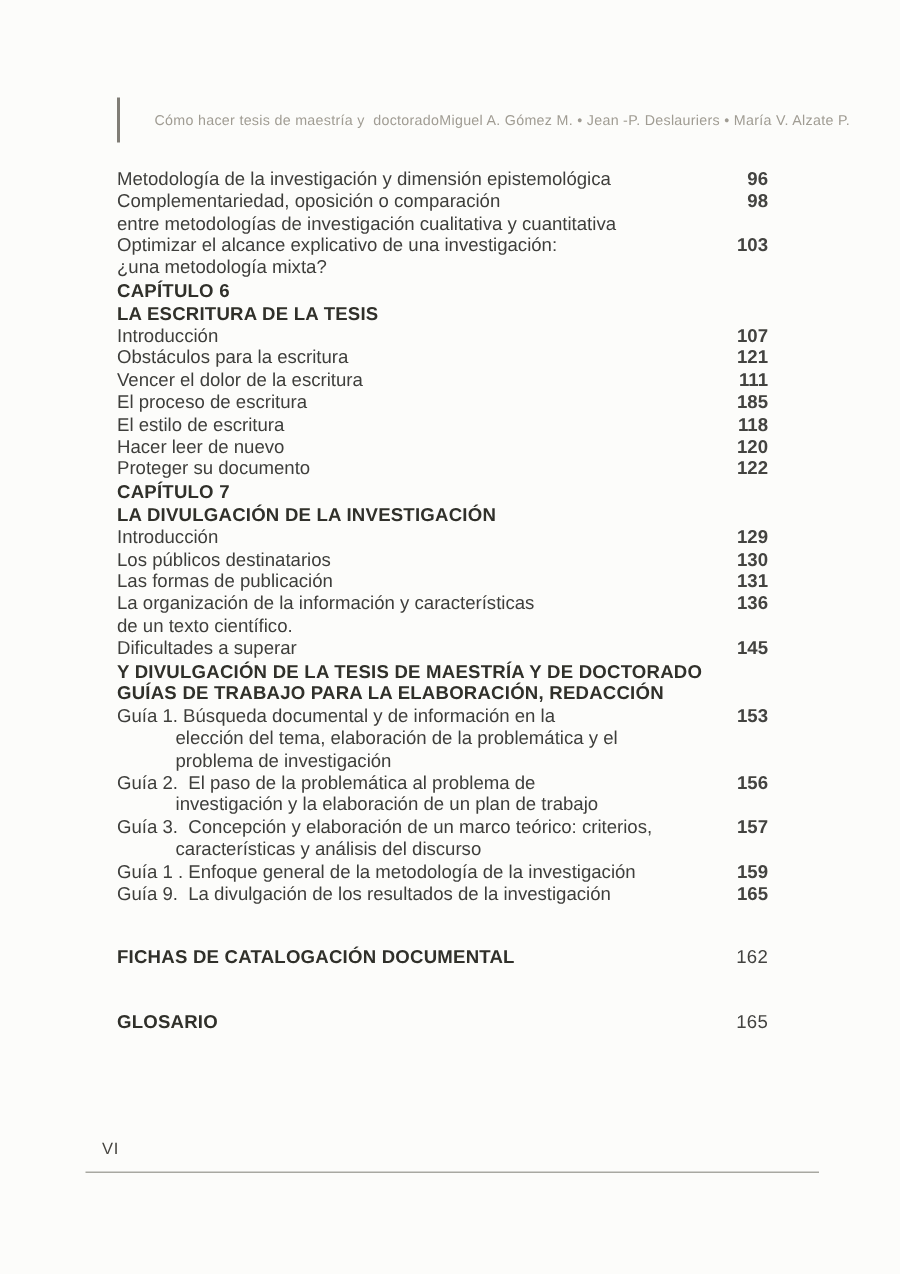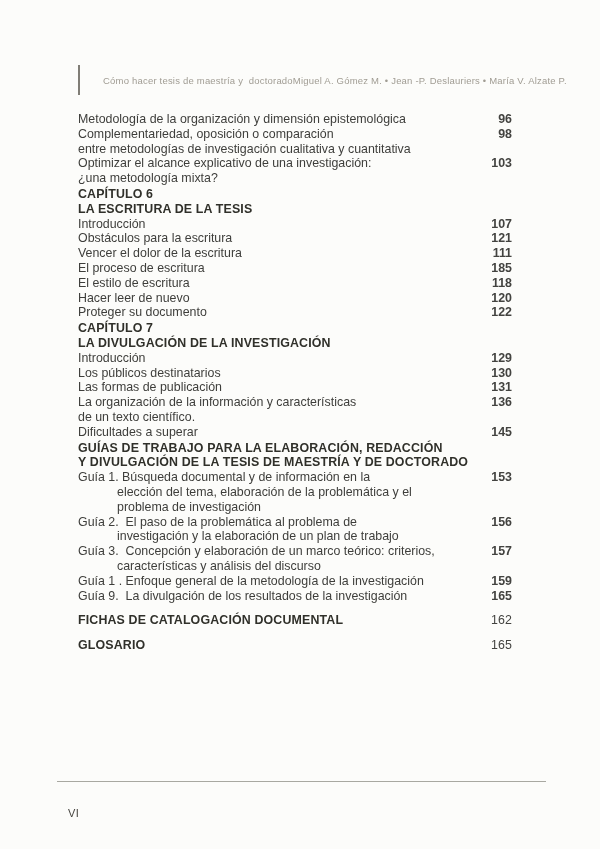--- a/index.html
+++ b/index.html
@@ -50,21 +50,21 @@
   .toc {
     position: absolute;
     top: 112px;
     left: 78px;
     width: 434px;
     font-size: 12.4px;
     line-height: 14.8px;
   }
   .sec { margin-top: 1px; }
   .sec:first-child { margin-top: 0; }
-  .sec.standalone { margin-top: 10px; }
+  .sec.standalone { margin-top: 28px; }
 
   .row {
     display: flex;
     align-items: baseline;
     white-space: pre-wrap;
   }
   .row .txt { flex: 1 1 auto; }
   .row .pg {
     flex: 0 0 auto;
     min-width: 34px;
@@ -81,21 +81,20 @@
   .row.indent .txt { padding-left: 39px; }
 
   
   .page-num {
     position: absolute;
     left: 68px;
     top: 760px;
     font-size: 11px;
     color: #46443f;
     letter-spacing: 0.5px;
-    margin-top: 47px;
   }
   .footer-rule {
     position: absolute;
     left: 57px;
     right: 54px;
     top: 781px;
     height: 1px;
     background: #a8a8a1;
   }
 </style>
@@ -103,21 +102,21 @@
 <body>
 
 <header class="running-header">
   <span class="header-bar"></span>
   <span class="header-title">Cómo hacer tesis de maestría y  doctorado</span>
   <span class="header-authors">Miguel A. Gómez M. • Jean -P. Deslauriers • María V. Alzate P.</span>
 </header>
 
 <main class="toc" id="toc">
     <section class="sec">
-      <div class="row"><span class="txt">Metodología de la organización y dimensión epistemológica</span><span class="pg">96</span></div>
+      <div class="row"><span class="txt">Metodología de la investigación y dimensión epistemológica</span><span class="pg">96</span></div>
       <div class="row"><span class="txt">Complementariedad, oposición o comparación</span><span class="pg">98</span></div>
       <div class="row"><span class="txt">entre metodologías de investigación cualitativa y cuantitativa</span></div>
       <div class="row"><span class="txt">Optimizar el alcance explicativo de una investigación:</span><span class="pg">103</span></div>
       <div class="row"><span class="txt">¿una metodología mixta?</span></div>
     </section>
     <section class="sec">
       <div class="row hd"><span class="txt">CAPÍTULO 6</span></div>
       <div class="row hd"><span class="txt">LA ESCRITURA DE LA TESIS</span></div>
       <div class="row"><span class="txt">Introducción</span><span class="pg">107</span></div>
       <div class="row"><span class="txt">Obstáculos para la escritura</span><span class="pg">121</span></div>
@@ -131,22 +130,22 @@
       <div class="row hd"><span class="txt">CAPÍTULO 7</span></div>
       <div class="row hd"><span class="txt">LA DIVULGACIÓN DE LA INVESTIGACIÓN</span></div>
       <div class="row"><span class="txt">Introducción</span><span class="pg">129</span></div>
       <div class="row"><span class="txt">Los públicos destinatarios</span><span class="pg">130</span></div>
       <div class="row"><span class="txt">Las formas de publicación</span><span class="pg">131</span></div>
       <div class="row"><span class="txt">La organización de la información y características</span><span class="pg">136</span></div>
       <div class="row"><span class="txt">de un texto científico.</span></div>
       <div class="row"><span class="txt">Dificultades a superar</span><span class="pg">145</span></div>
     </section>
     <section class="sec">
+      <div class="row hd"><span class="txt">Y DIVULGACIÓN DE LA TESIS DE MAESTRÍA Y DE DOCTORADO</span></div>
       <div class="row hd"><span class="txt">GUÍAS DE TRABAJO PARA LA ELABORACIÓN, REDACCIÓN</span></div>
-      <div class="row hd"><span class="txt">Y DIVULGACIÓN DE LA TESIS DE MAESTRÍA Y DE DOCTORADO</span></div>
       <div class="row"><span class="txt">Guía 1. Búsqueda documental y de información en la</span><span class="pg">153</span></div>
       <div class="row indent"><span class="txt">elección del tema, elaboración de la problemática y el</span></div>
       <div class="row indent"><span class="txt">problema de investigación</span></div>
       <div class="row"><span class="txt">Guía 2.  El paso de la problemática al problema de</span><span class="pg">156</span></div>
       <div class="row indent"><span class="txt">investigación y la elaboración de un plan de trabajo</span></div>
       <div class="row"><span class="txt">Guía 3.  Concepción y elaboración de un marco teórico: criterios,</span><span class="pg">157</span></div>
       <div class="row indent"><span class="txt">características y análisis del discurso</span></div>
       <div class="row"><span class="txt">Guía 1 . Enfoque general de la metodología de la investigación</span><span class="pg">159</span></div>
       <div class="row"><span class="txt">Guía 9.  La divulgación de los resultados de la investigación</span><span class="pg">165</span></div>
     </section>

